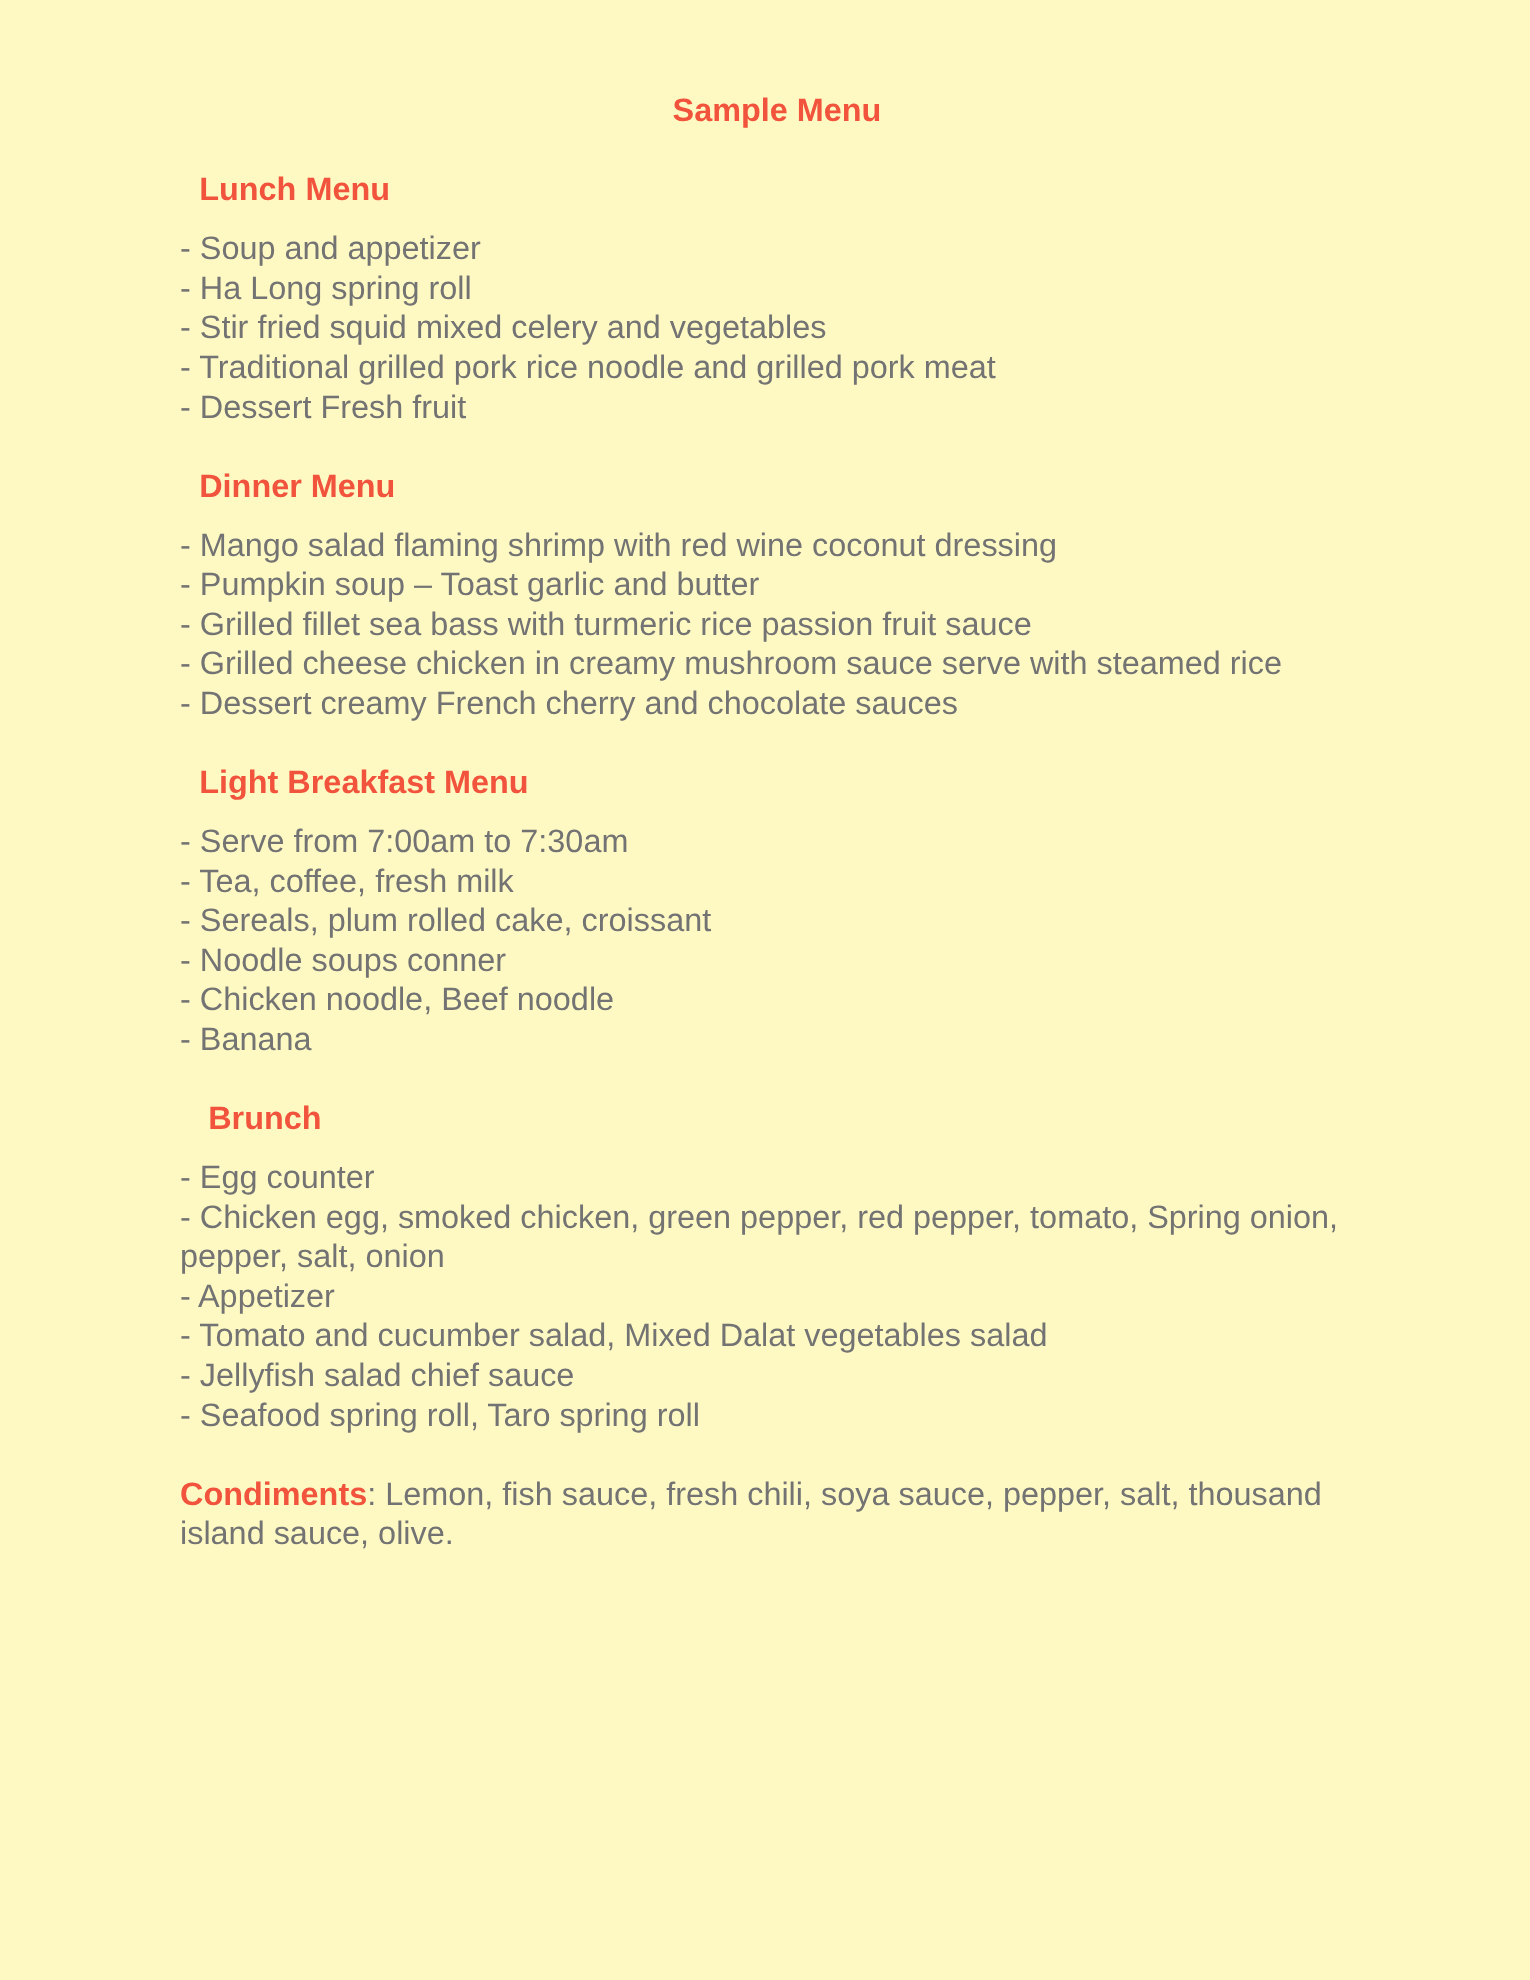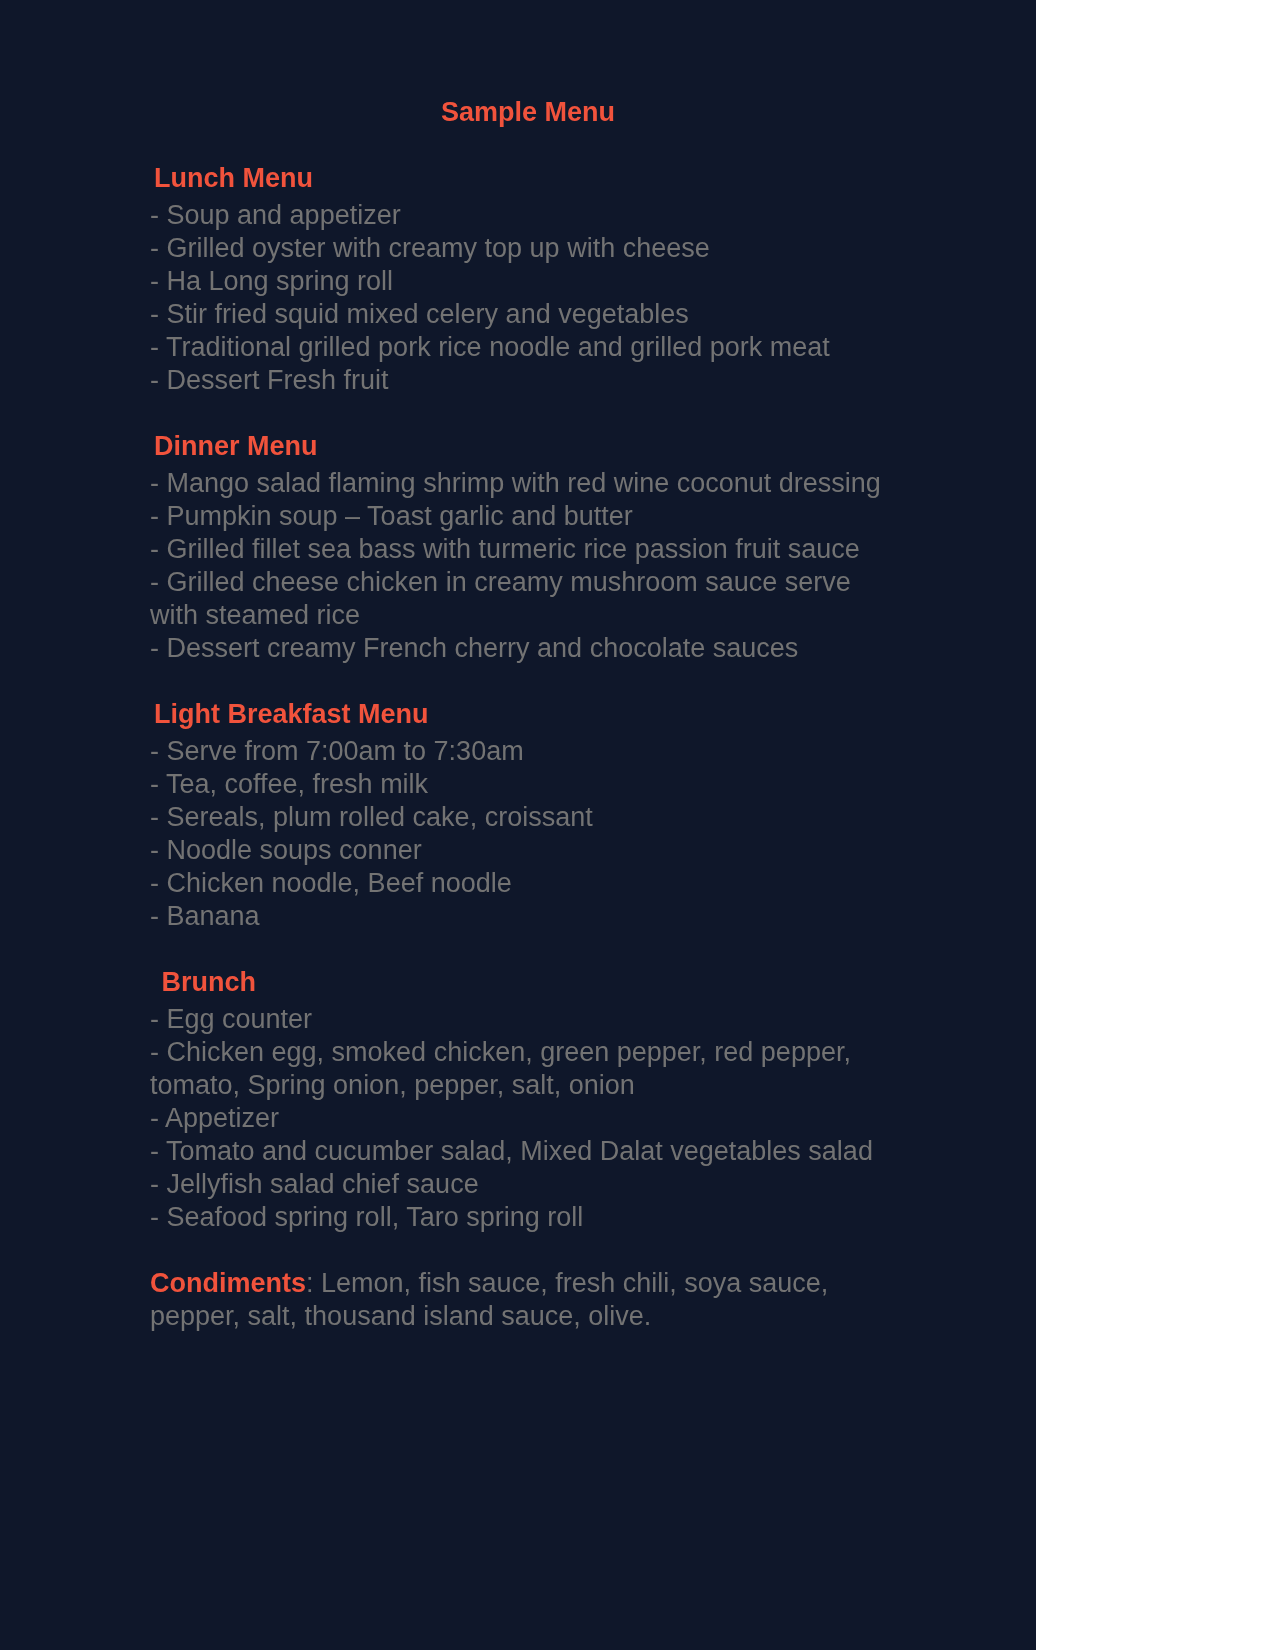--- a/index.html
+++ b/index.html
@@ -7,39 +7,39 @@
     padding: 0;
     background: #ffffff;
   }
   body {
     width: 1275px;
     height: 1650px;
     font-family: "Liberation Sans", sans-serif;
   }
   .page {
     box-sizing: border-box;
-    width: 1036px;
+    width: 1275px;
     height: 1650px;
-    padding: 96px 130px 0 150px;
-    background: #0f172a;
+    padding: 76px 130px 0 150px;
+    background: #fef9c3;
   }
   .doc-title {
     margin: 0 0 33px 0;
     text-align: center;
     font-size: 27px;
     line-height: 33px;
     font-weight: 700;
     color: var(--accent);
     white-space: pre-wrap;
   }
   .menu-section {
     margin: 0 0 33px 0;
   }
   .section-heading {
-    margin: 4px;
+    margin: 16px;
     font-size: 27px;
     line-height: 33px;
     font-weight: 700;
     color: var(--accent);
     white-space: pre-wrap;
   }
   .line {
     margin: 0;
     font-size: 27px;
     line-height: 33px;
@@ -54,21 +54,20 @@
 </head>
 <body>
 
 <div class="page">
 
   <h1 class="doc-title">Sample Menu</h1>
 
   <section class="menu-section">
     <h2 class="section-heading">Lunch Menu</h2>
     <p class="line">- Soup and appetizer</p>
-    <p class="line">- Grilled oyster with creamy top up with cheese</p>
     <p class="line">- Ha Long spring roll</p>
     <p class="line">- Stir fried squid mixed celery and vegetables</p>
     <p class="line">- Traditional grilled pork rice noodle and grilled pork meat</p>
     <p class="line">- Dessert Fresh fruit</p>
   </section>
 
   <section class="menu-section">
     <h2 class="section-heading">Dinner Menu</h2>
     <p class="line">- Mango salad flaming shrimp with red wine coconut dressing</p>
     <p class="line">- Pumpkin soup – Toast garlic and butter</p>

